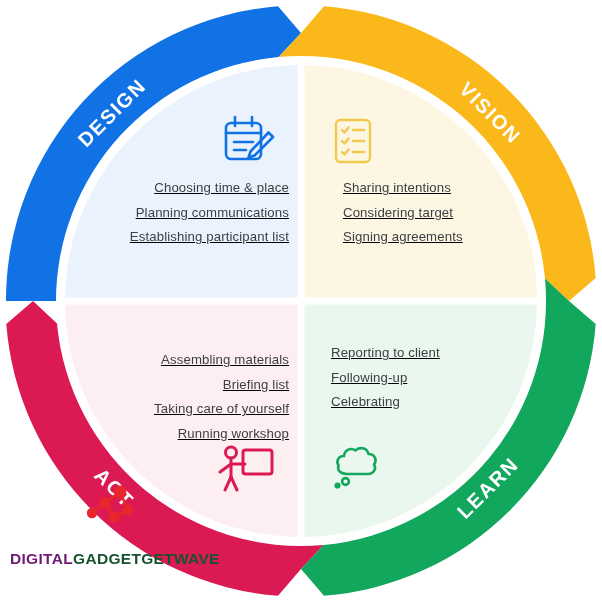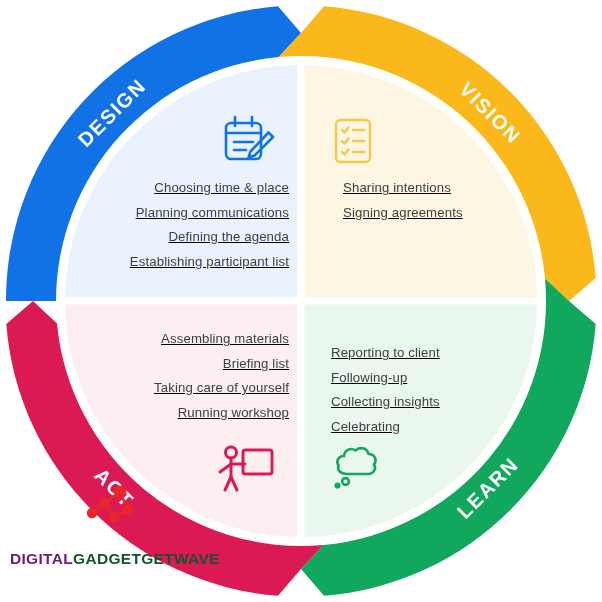--- a/index.html
+++ b/index.html
@@ -30,21 +30,21 @@
     color: #3c4043;
     line-height: 1.18;
     white-space: nowrap;
     letter-spacing: 0.01em;
   }
   .align-right { align-items: flex-end; text-align: right; }
   .align-left  { align-items: flex-start; text-align: left; }
 
   #text-design { left: 62px;  top: 180px; width: 227px; }
   #text-vision { left: 331px; top: 180px; width: 220px; margin-left: 12px; }
-  #text-act    { left: 62px;  top: 331px; width: 227px; }
+  #text-act    { left: 62px;  top: 352px; width: 227px; }
   #text-learn  { left: 331px; top: 337px; width: 220px; margin-top: 8px; }
 
   
   .quad-icon { position: absolute; }
   #icon-design { left: 219px; top: 113px; }
   #icon-vision { left: 331px; top: 115px; }
   #icon-act    { left: 214px; top: 444px; }
   #icon-learn  { left: 329px; top: 442px; }
 
   
@@ -172,40 +172,39 @@
                C 48 27 44 32.5 38.5 32
                Z"></path>
       <circle cx="16.5" cy="39.5" r="3.4"></circle>
       <circle cx="8.5" cy="43.5" r="1.8" fill="#11A75C"></circle>
     </svg>
   </span>
 
   <div class="quad-text align-right" id="text-design">
     <div class="line">Choosing time &amp; place</div>
     <div class="line">Planning communications</div>
-    <div class="line">Defining the agenda</div>
     <div class="line">Establishing participant list</div>
   </div>
 
   <div class="quad-text align-left" id="text-vision">
     <div class="line">Sharing intentions</div>
+    <div class="line">Considering target</div>
     <div class="line">Signing agreements</div>
   </div>
 
   <div class="quad-text align-right" id="text-act">
     <div class="line">Assembling materials</div>
     <div class="line">Briefing list</div>
     <div class="line">Taking care of yourself</div>
     <div class="line">Running workshop</div>
   </div>
 
   <div class="quad-text align-left" id="text-learn">
     <div class="line">Reporting to client</div>
     <div class="line">Following-up</div>
-    <div class="line">Collecting insights</div>
     <div class="line">Celebrating</div>
   </div>
 
   <div id="watermark">
     <span id="watermark-mark">
       <svg width="72" height="58" viewBox="0 0 72 58" fill="none" stroke="#E8262B" stroke-width="2.6">
         <line x1="14" y1="33" x2="27" y2="23"></line>
         <line x1="27" y1="23" x2="42" y2="12"></line>
         <line x1="27" y1="23" x2="36" y2="37"></line>
         <line x1="42" y1="12" x2="50" y2="30"></line>

